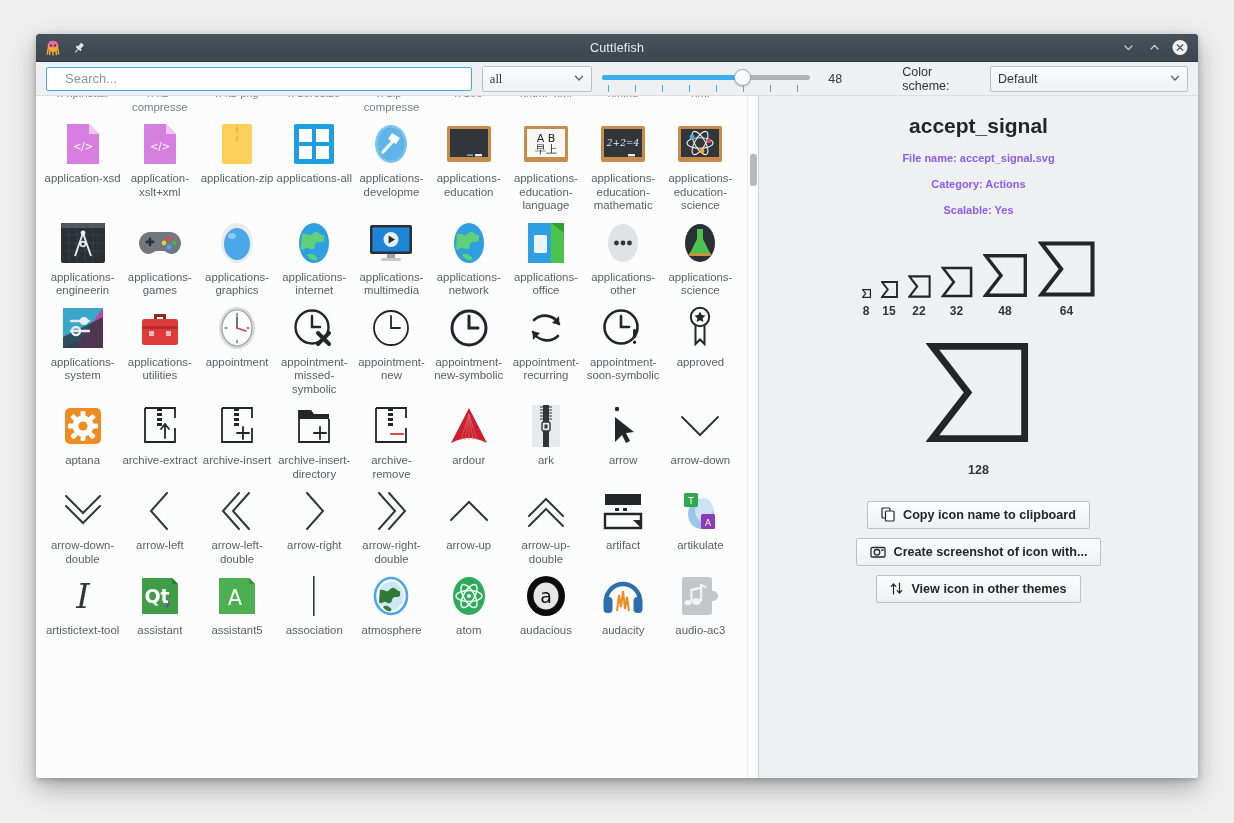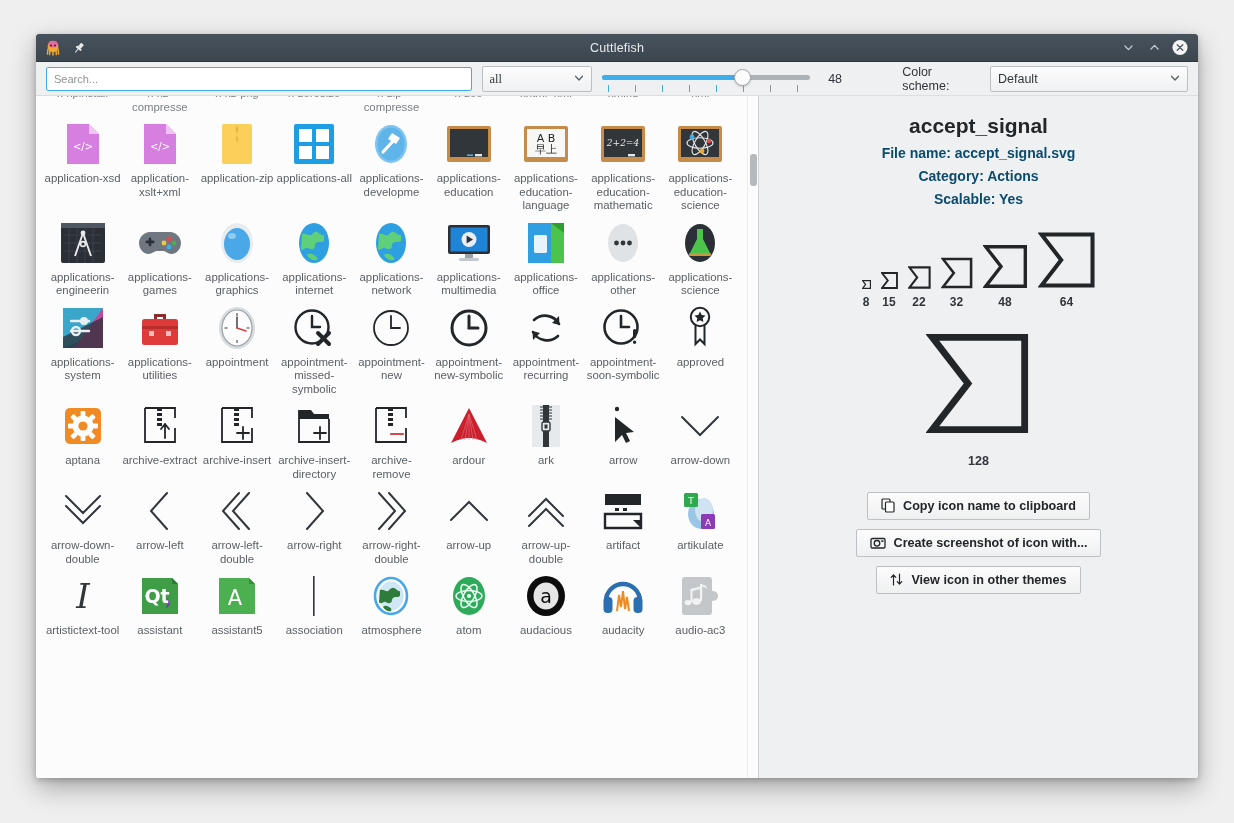--- a/index.html
+++ b/index.html
@@ -50,22 +50,22 @@
     display:flex; align-items:center;
     padding: 0 10px;
     gap: 10px;
     border-bottom: 1px solid #dcdfe1;
   }
   #search-input {
     width: 440px; height:24px;
     border:1px solid #3daee9;
     border-radius:2px;
     background:#fff;
-    padding: 0 7px;
-    font-size:11px; color:#a16207;
+    padding: 0 18px;
+    font-size:13px; color:#a16207;
     font-family:"Liberation Sans", sans-serif;
     outline:none;
   }
   #search-input::placeholder { color:#8e9396; }
   #category-select {
     width: 110px; height:26px;
     border:1px solid #bdc0c3;
     border-radius:2px;
     background:linear-gradient(#fcfcfc,#eff0f1);
     font-size:12.5px; color:#31363b;
@@ -153,21 +153,21 @@
   }
   
   #detail {
     flex:1 1 auto; background:#eff0f1;
     display:flex; flex-direction:column; align-items:center;
     padding-top:10px;
     overflow:hidden;
     font-weight:bold;
   }
   #detail-title { font-size:21px; color:#232629; margin-top:8px; }
-  .meta { font-size:14px; color:#0c4a6e; margin-top:7px; }
+  .meta { font-size:11px; color:#8b5cf6; margin-top:14px; }
   .meta:first-of-type { margin-top:18px; }
   #size-strip {
     margin-top:20px;
     display:flex; align-items:flex-end; justify-content:center;
     gap:10px;
   }
   .size-item { display:flex; flex-direction:column; align-items:center; }
   .size-item .glyph { display:flex; align-items:flex-end; justify-content:center; }
   .size-item .size-label { font-size:12px; color:#31363b; margin-top:6px; }
   #big-preview { margin-top:22px; display:flex; flex-direction:column; align-items:center; }
@@ -456,40 +456,40 @@
                   <svg width="34" height="42" viewBox="0 0 34 42">
                     <ellipse cx="17" cy="21" rx="15" ry="20" fill="#2e9fe0"></ellipse>
                     <path d="M5 12c4-1 7 2 9 1s3-4 6-3 4 4 7 3v6c-3 2-6 0-8 2s0 5-3 6-5-2-7-1-4 3-5 1z" fill="#5fcf7a"></path>
                     <path d="M10 33c2-2 5-1 7 0s4 3 3 5c-4 1-8-1-10-5z" fill="#5fcf7a"></path>
                   </svg>
                 </div>
                 <div class="cell-label">applications-internet</div>
               </div>
               <div class="cell">
                 <div class="ico">
-                  <svg width="34" height="42" viewBox="0 0 34 42">
-                    <ellipse cx="17" cy="21" rx="15" ry="20" fill="#2e9fe0"></ellipse>
-                    <path d="M5 12c4-1 7 2 9 1s3-4 6-3 4 4 7 3v6c-3 2-6 0-8 2s0 5-3 6-5-2-7-1-4 3-5 1z" fill="#5fcf7a"></path>
-                    <path d="M10 33c2-2 5-1 7 0s4 3 3 5c-4 1-8-1-10-5z" fill="#5fcf7a"></path>
-                  </svg>
-                </div>
-                <div class="cell-label">applications-network</div>
-              </div>
-              <div class="cell">
-                <div class="ico">
                   <svg width="44" height="38" viewBox="0 0 44 38">
                     <rect x="1" y="1" width="42" height="29" rx="2" fill="#2b3036"></rect>
                     <rect x="3.5" y="3.5" width="37" height="24" fill="#1f83d6"></rect>
                     <circle cx="22" cy="15.5" r="7.5" fill="#e8eef2"></circle>
                     <path d="M19.6 11.6 L26 15.5 L19.6 19.4z" fill="#2b3036"></path>
                     <rect x="18" y="30" width="8" height="4" fill="#9aa3ab"></rect>
                     <rect x="12" y="34" width="20" height="3" rx="1.4" fill="#c2c8cd"></rect>
                   </svg>
                 </div>
                 <div class="cell-label">applications-multimedia</div>
+              </div>
+              <div class="cell">
+                <div class="ico">
+                  <svg width="34" height="42" viewBox="0 0 34 42">
+                    <ellipse cx="17" cy="21" rx="15" ry="20" fill="#2e9fe0"></ellipse>
+                    <path d="M5 12c4-1 7 2 9 1s3-4 6-3 4 4 7 3v6c-3 2-6 0-8 2s0 5-3 6-5-2-7-1-4 3-5 1z" fill="#5fcf7a"></path>
+                    <path d="M10 33c2-2 5-1 7 0s4 3 3 5c-4 1-8-1-10-5z" fill="#5fcf7a"></path>
+                  </svg>
+                </div>
+                <div class="cell-label">applications-network</div>
               </div>
               <div class="cell">
                 <div class="ico">
                   <svg width="38" height="42" viewBox="0 0 38 42">
                     <path d="M1 1h26l10 10v30H1z" fill="#2e9fe0"></path>
                     <path d="M27 1l10 10H27z" fill="#7fc9ef"></path>
                     <path d="M24 1h13v40H24z" fill="#4cc44c"></path>
                     <path d="M24 1l13 10V1z" fill="#2f9e2f"></path>
                     <rect x="7" y="13" width="13" height="18" rx="1.4" fill="#e8f4fb"></rect>
                   </svg>

